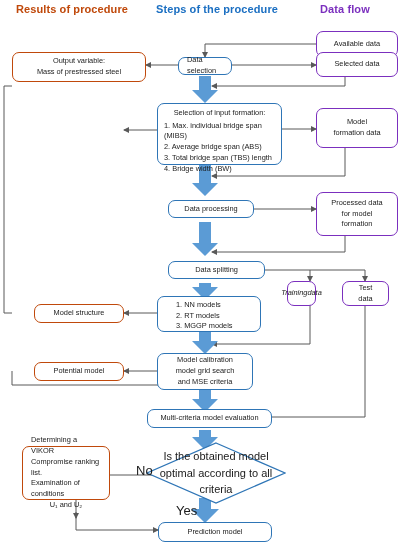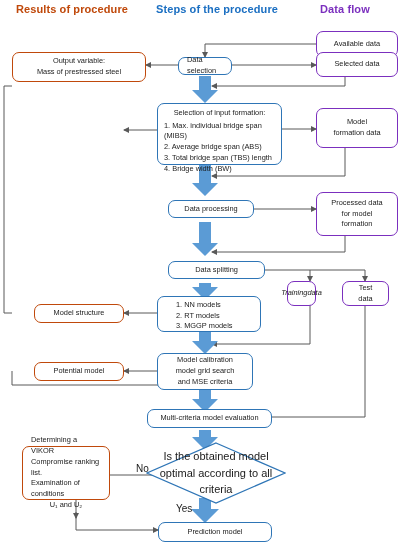--- a/index.html
+++ b/index.html
@@ -66,21 +66,21 @@
   .diamond .dtxt {
     position: relative;
     text-align: center;
     font-size: 11px;
     line-height: 1.5;
     color: #1a1a1a;
     width: 82%;
   }
   .edgelabel {
     position: absolute;
-    font-size: 10px;
+    font-size: 13px;
     color: #1a1a1a;
     white-space: nowrap;
   }
 </style>
 </head>
 <body>
 
 <div id="page">
 
   <div class="hdr hdr-left">Results of procedure</div>

